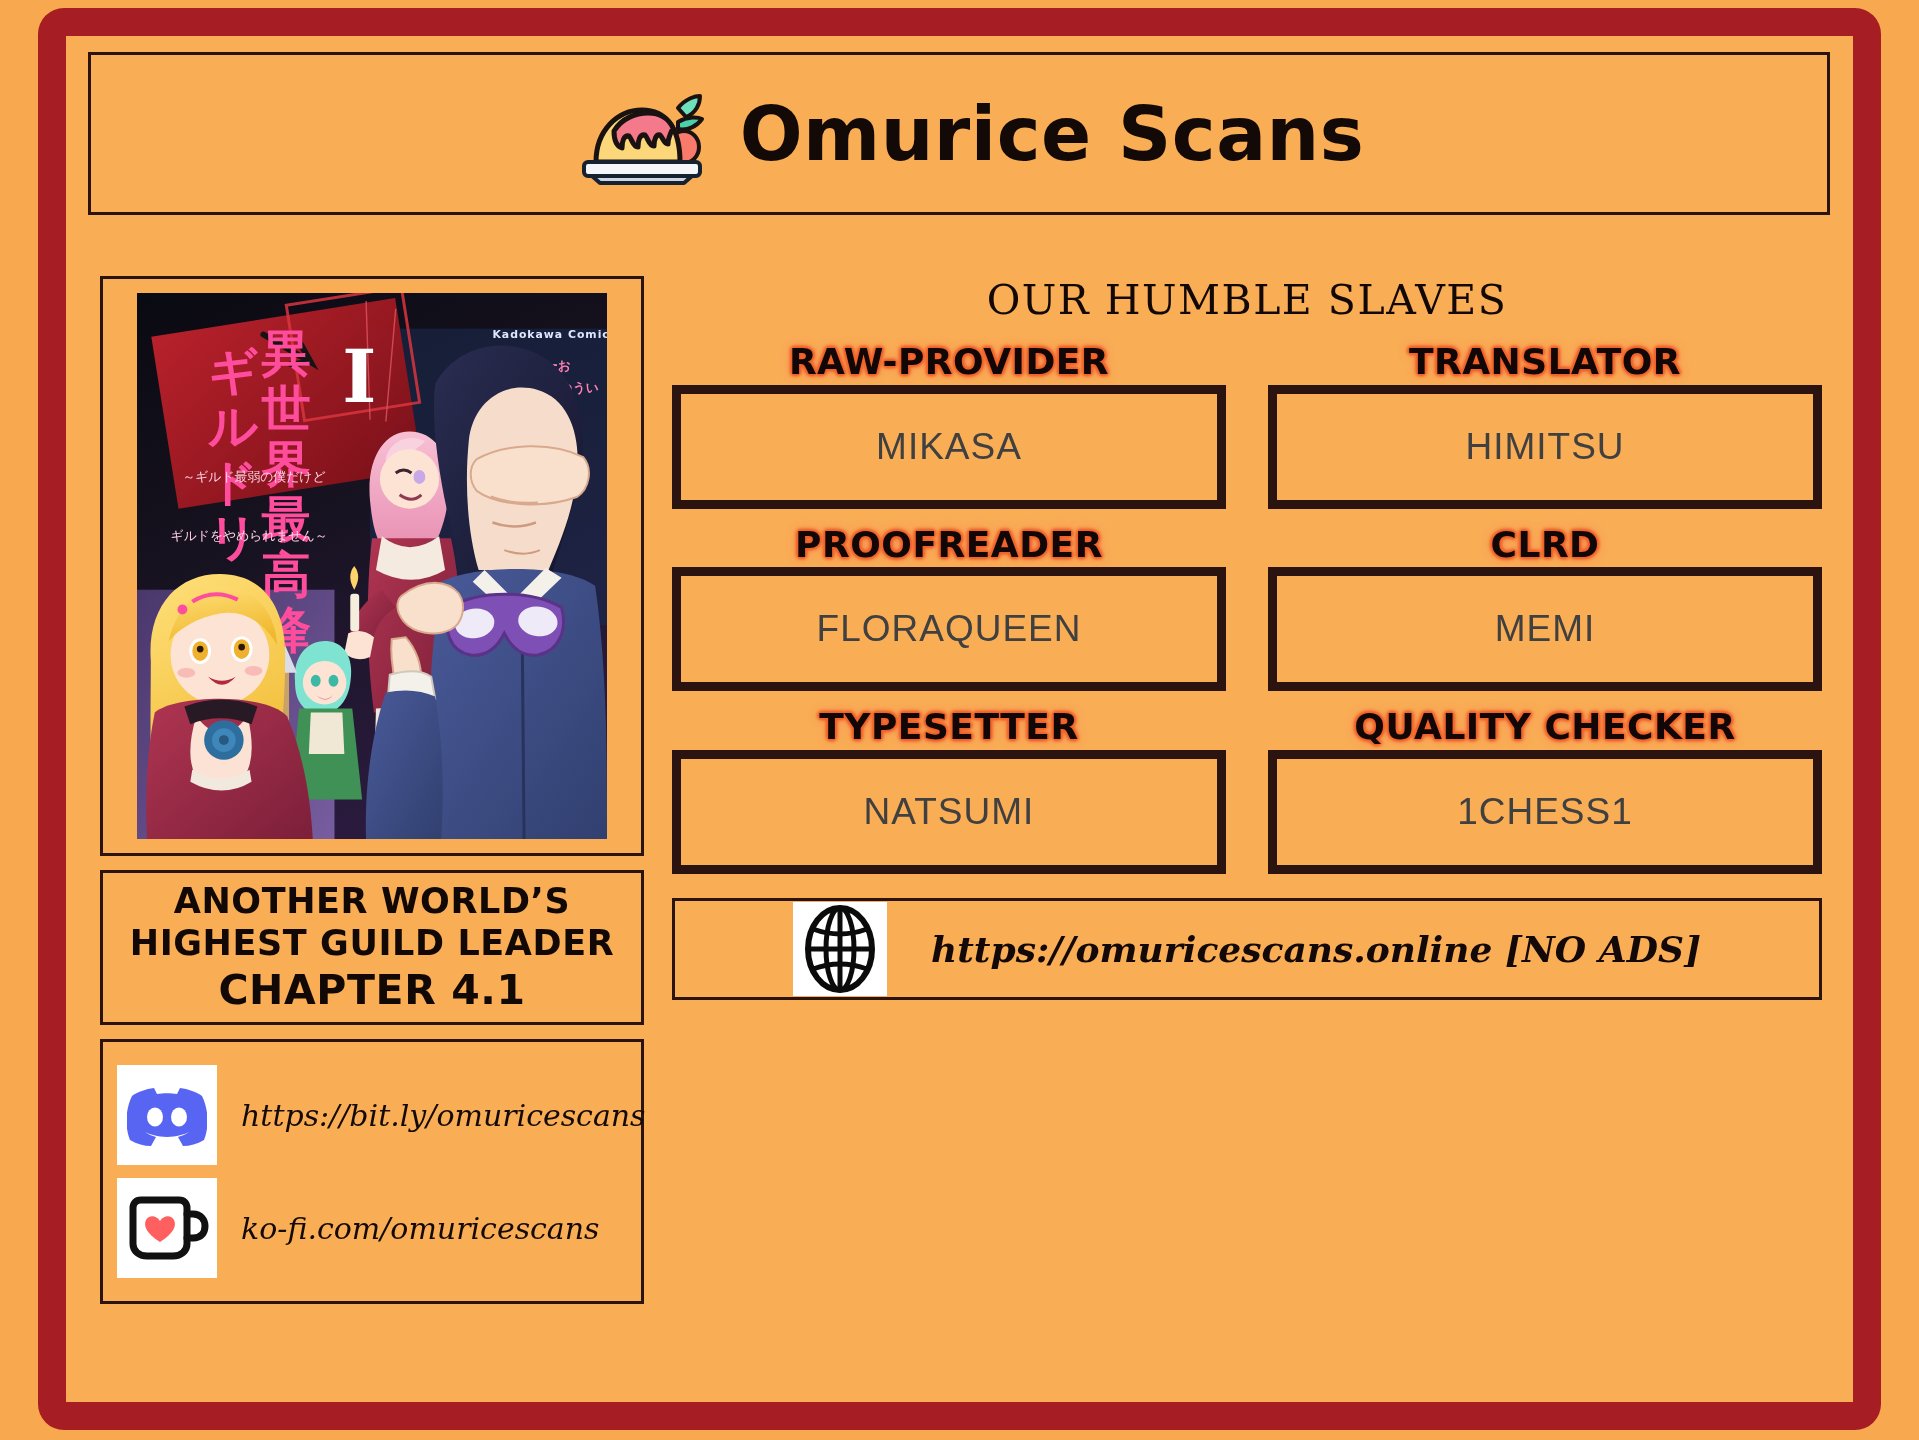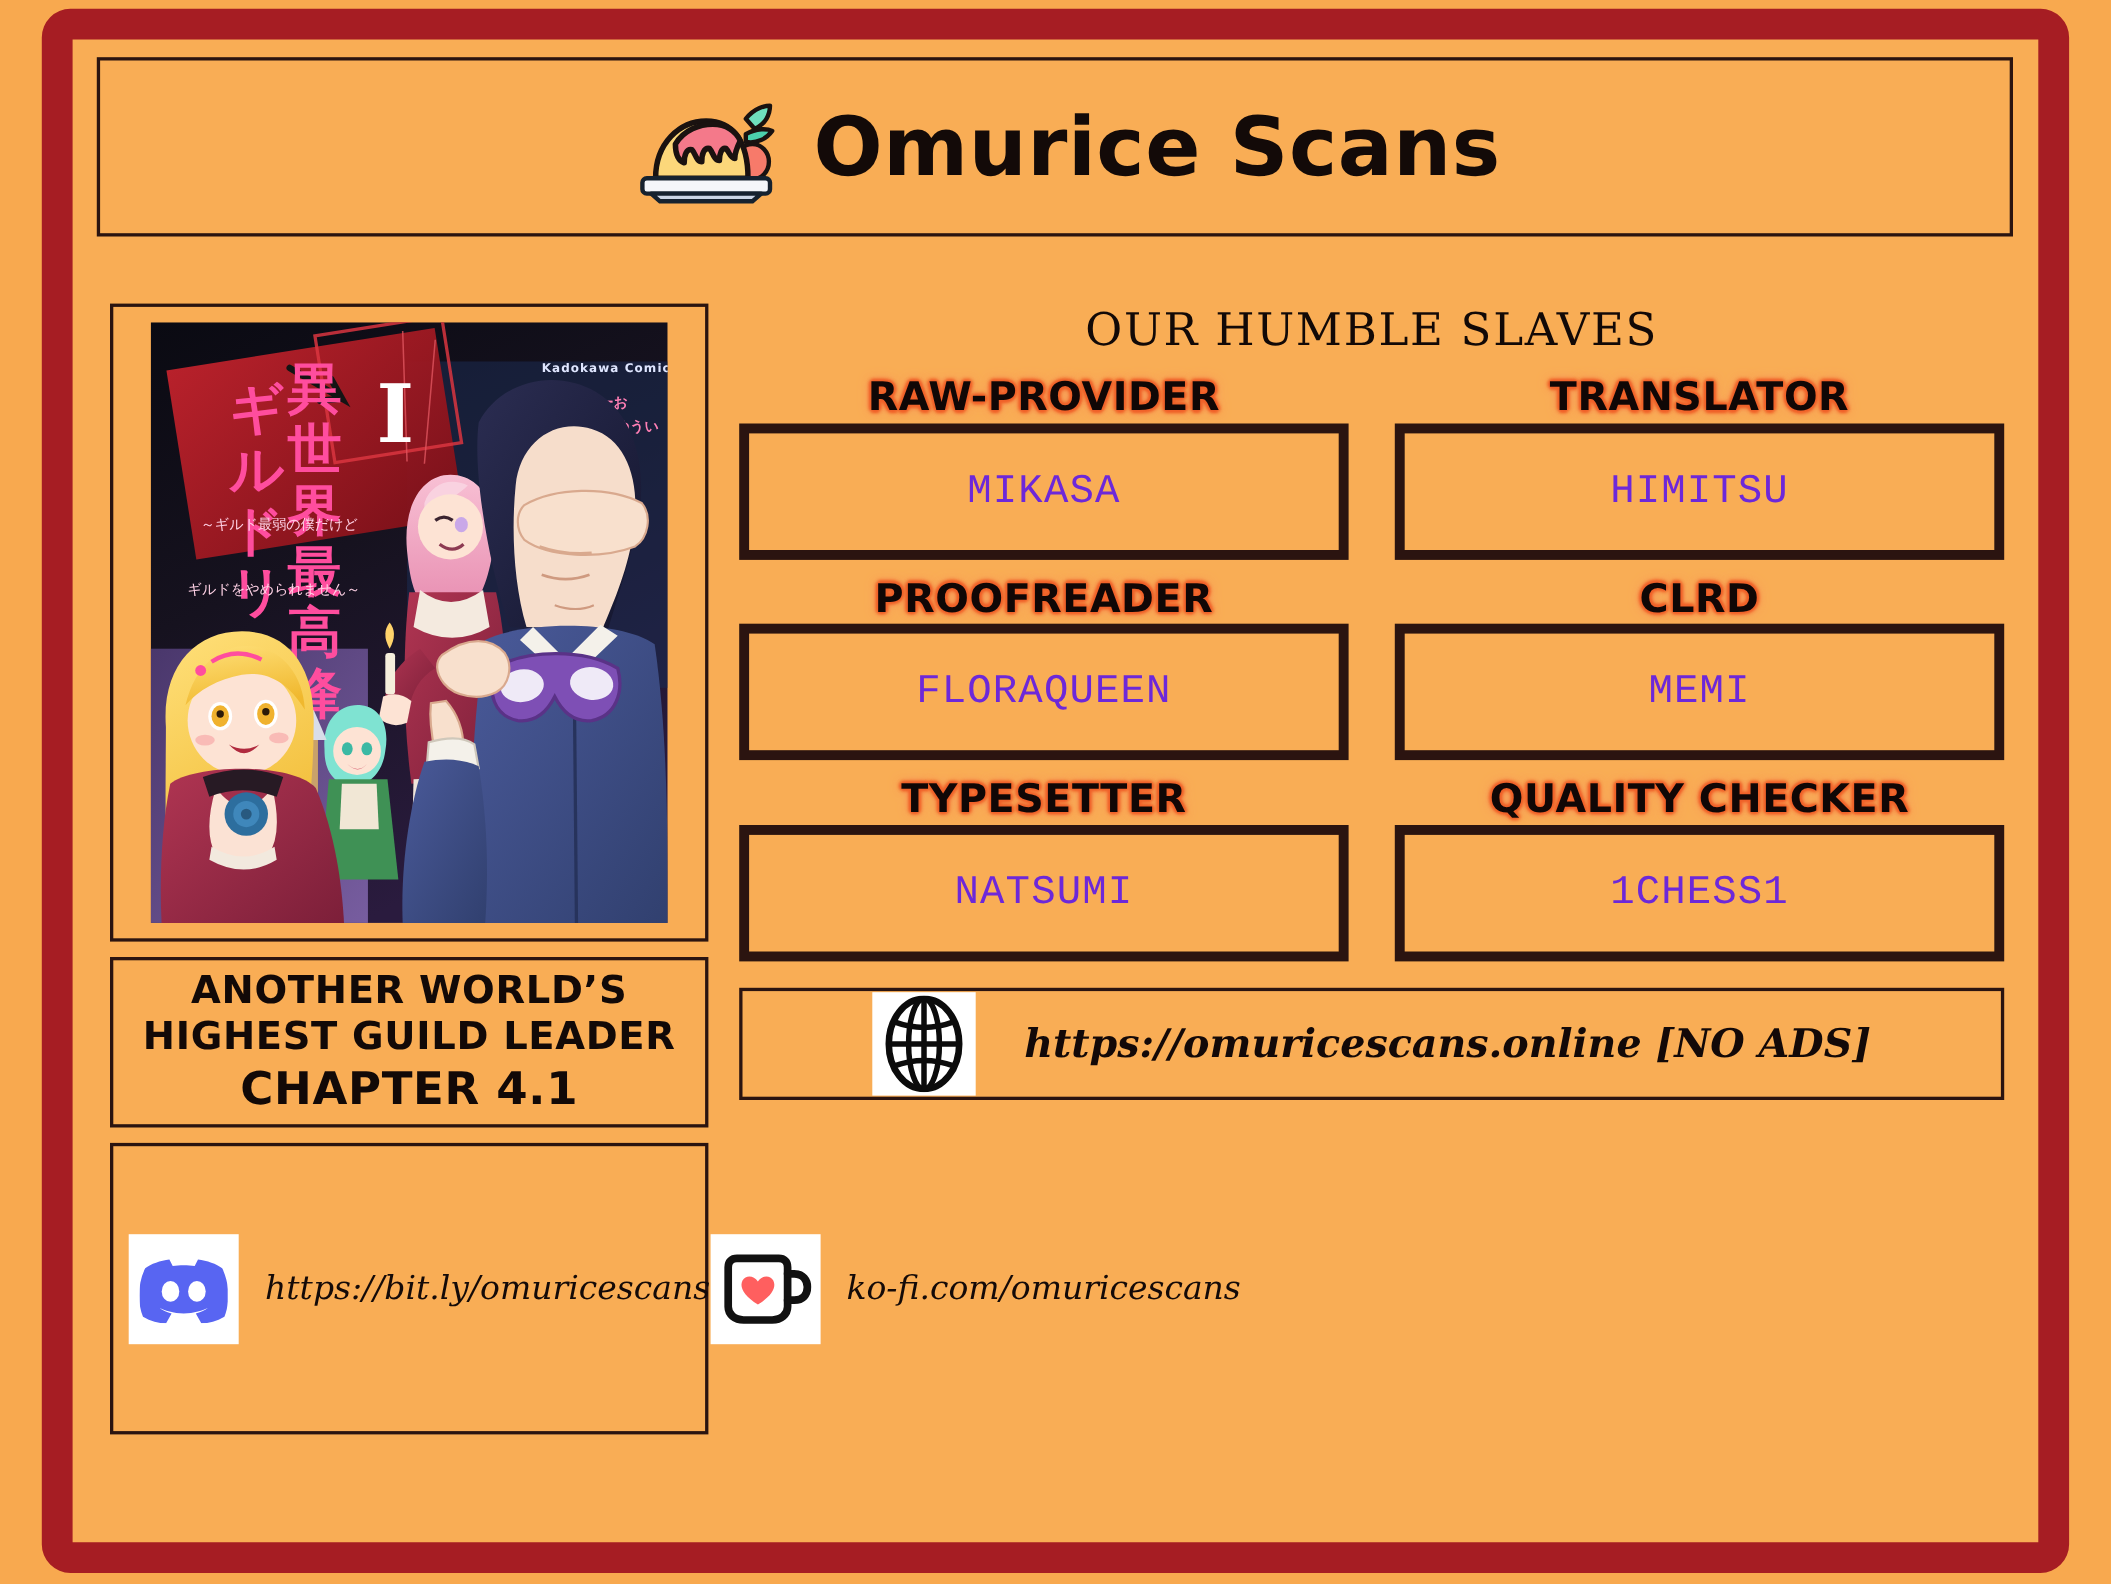--- a/index.html
+++ b/index.html
@@ -102,20 +102,21 @@
   }
   .title-line.chapter { font-size: 41px; }
 
   .links-box {
     margin-top: 14px;
     width: 544px;
     height: 265px;
     border: 3px solid #2b1410;
     background: #f9ad55;
     display: flex;
+    flex-direction: column;
     justify-content: space-evenly;
     padding: 10px 14px;
   }
   .link-row {
     display: flex;
     align-items: center;
     gap: 24px;
   }
   .link-badge {
     width: 100px;
@@ -185,23 +186,23 @@
   .name-box {
     width: 100%;
     height: 124px;
     border: 9px solid #2b1410;
     background: #f9ad55;
     display: flex;
     align-items: center;
     justify-content: center;
   }
   .name-text {
-    font-family: Liberation Mono, monospace;
+    font-family: Liberation Sans, sans-serif;
     font-size: 37px;
-    color: #6d28d9;
+    color: #404040;
     letter-spacing: 1px;
     white-space: nowrap;
   }
 
   .website-bar {
     margin-top: 6px;
     width: 100%;
     height: 102px;
     border: 3px solid #2b1410;
     background: #f9ad55;

